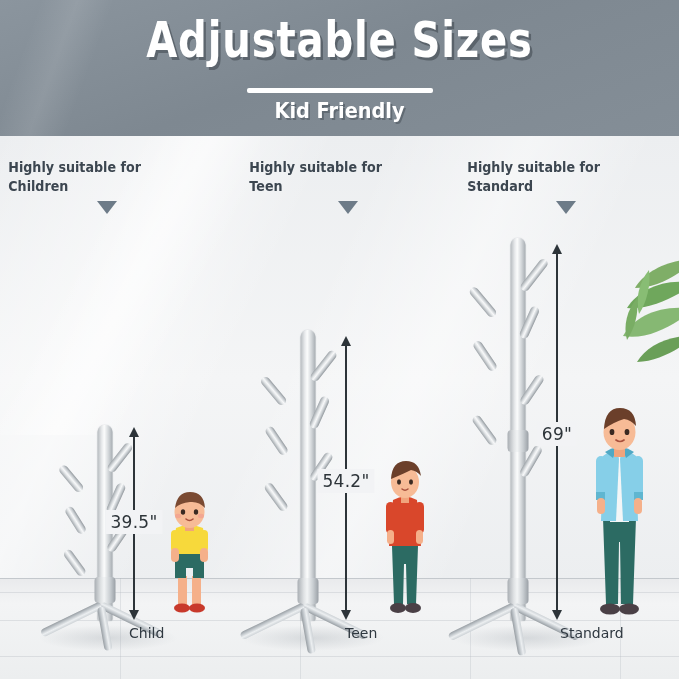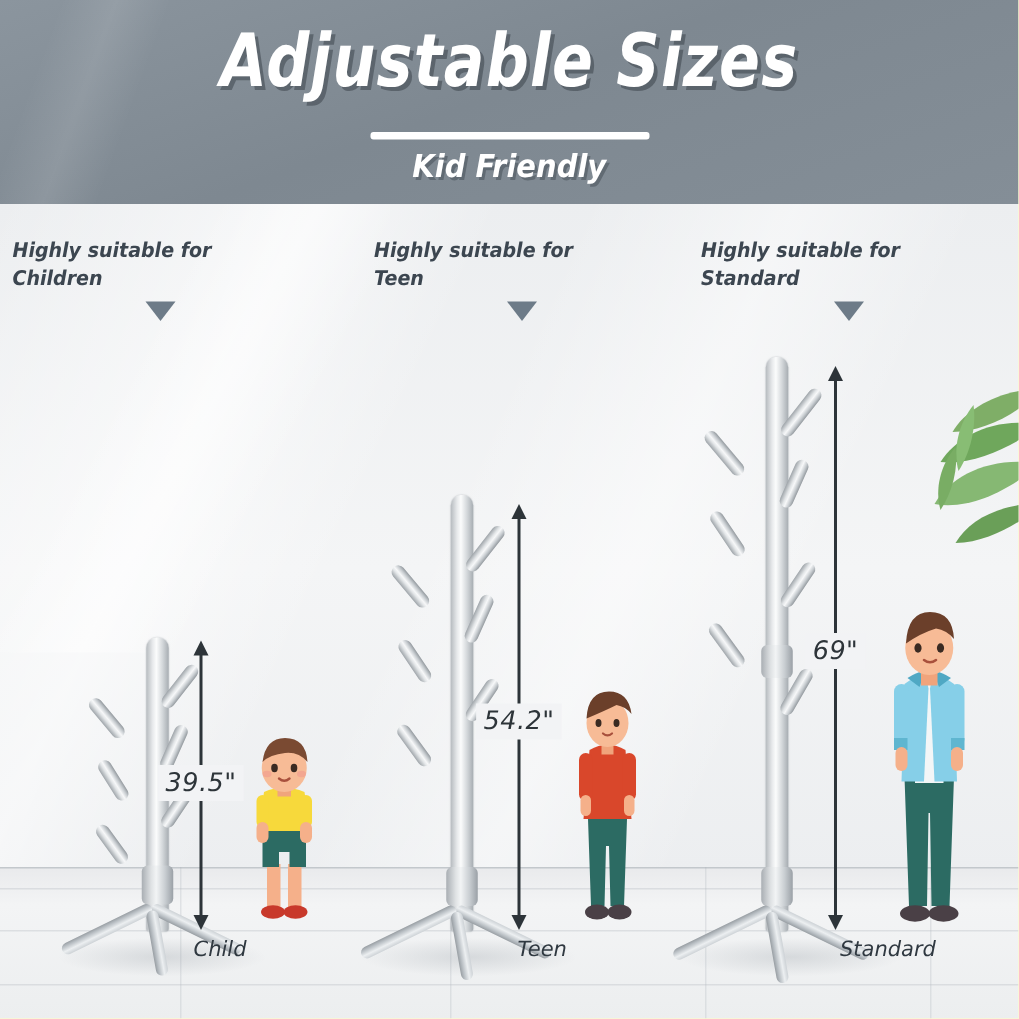--- a/index.html
+++ b/index.html
@@ -1,21 +1,21 @@
 <!DOCTYPE html>
 <html><head>
 <meta charset="utf-8">
 <style>
   html,body{margin:0;padding:0;}
   body{
     width:679px;height:679px;overflow:hidden;
     font-family:"Liberation Sans", sans-serif;
     background:#f2f3f5;
   }
-  #stage{position:relative;width:679px;height:679px;overflow:hidden;background:#fef9c3;font-style:italic;}
+  #stage{position:relative;width:679px;height:679px;overflow:hidden;background:#a3a3a3;}
 
   
   .wall{
     position:absolute;left:0;top:135px;width:679px;height:445px;
     background:
       linear-gradient(115deg, rgba(255,255,255,0) 0%, rgba(255,255,255,.55) 22%, rgba(255,255,255,0) 38%),
       linear-gradient(115deg, rgba(255,255,255,0) 44%, rgba(255,255,255,.45) 60%, rgba(255,255,255,0) 74%),
       linear-gradient(180deg,#eceef0 0%,#f4f5f6 55%,#eceef0 100%);
   }
   .wall-sheen{

